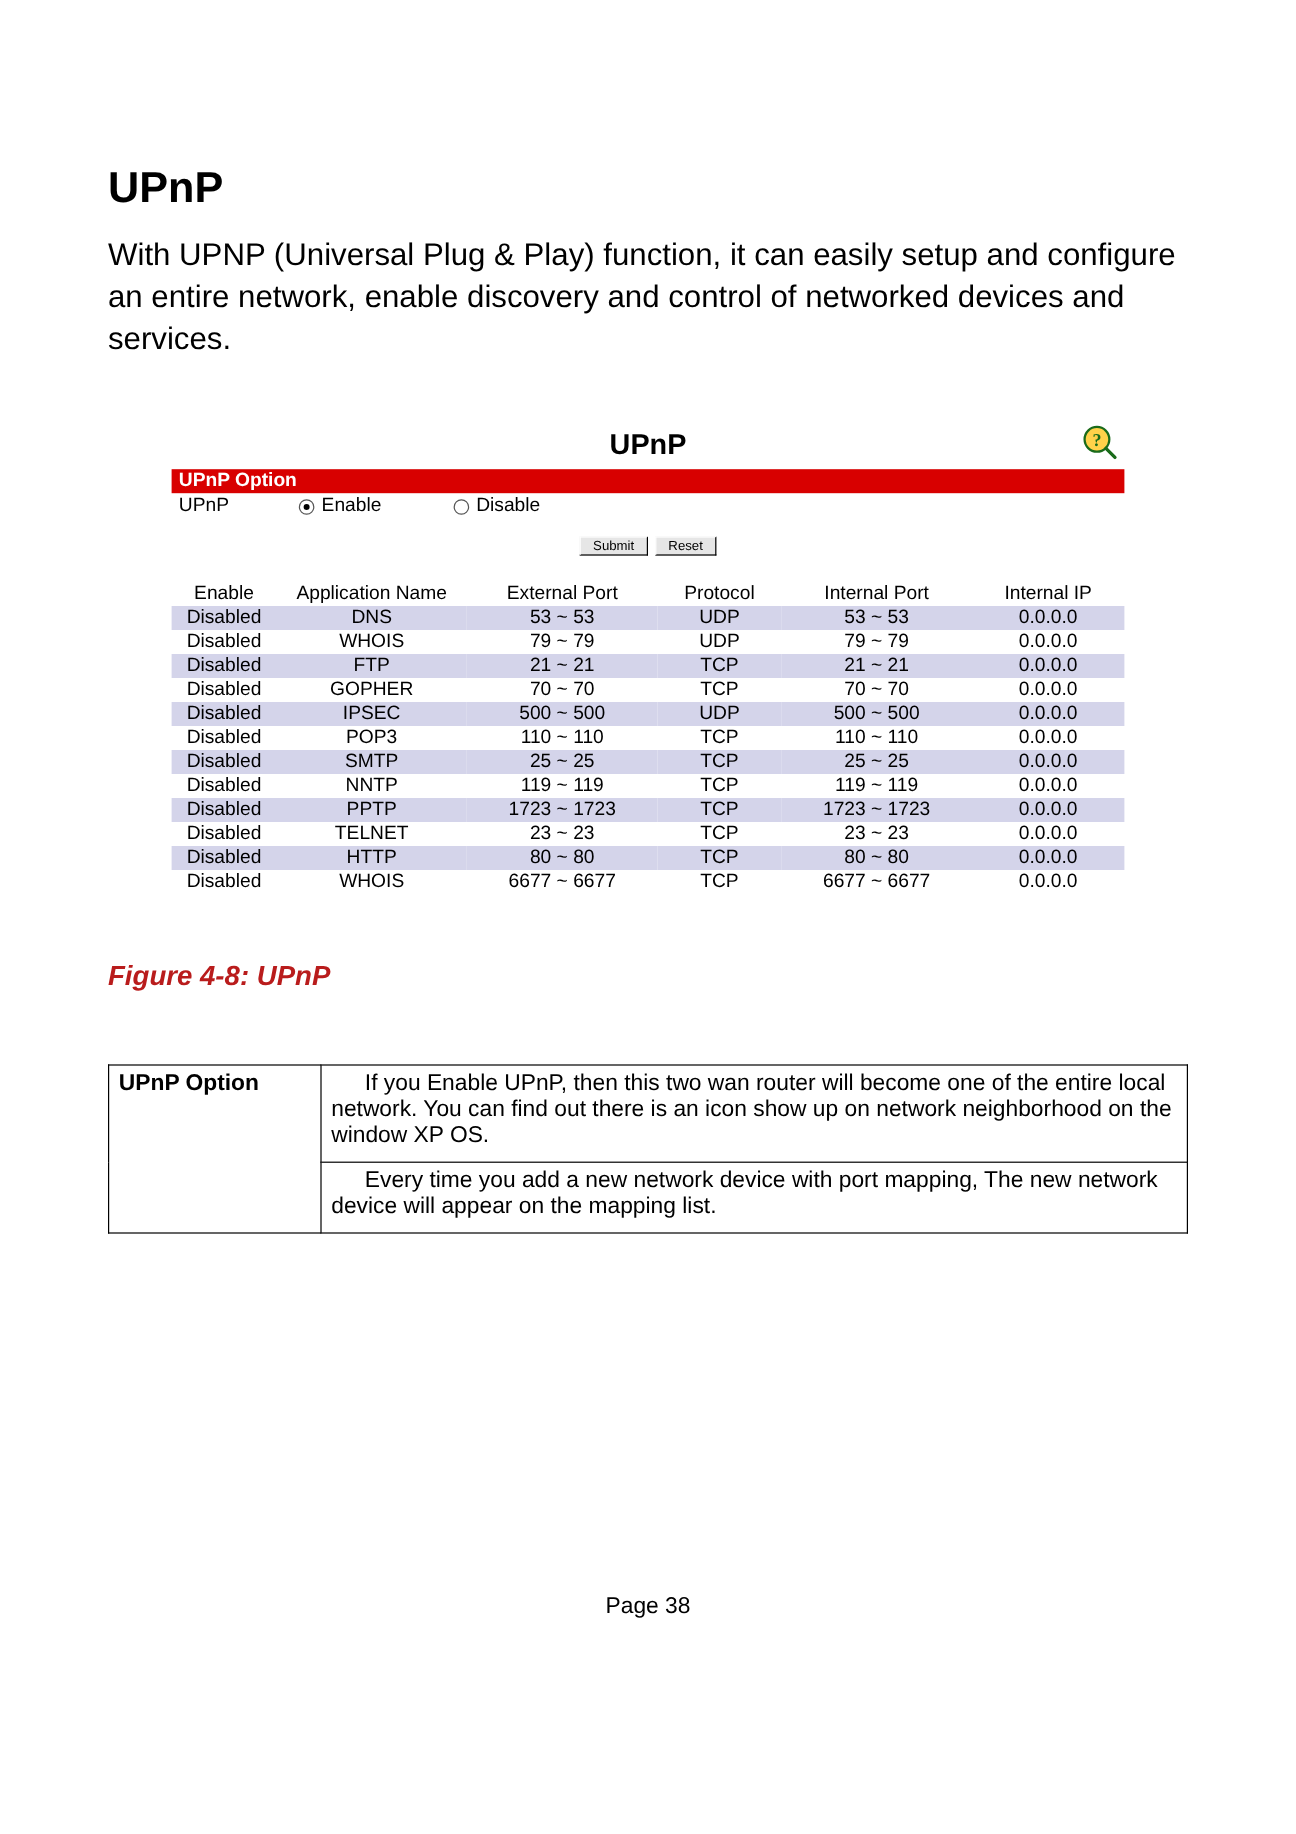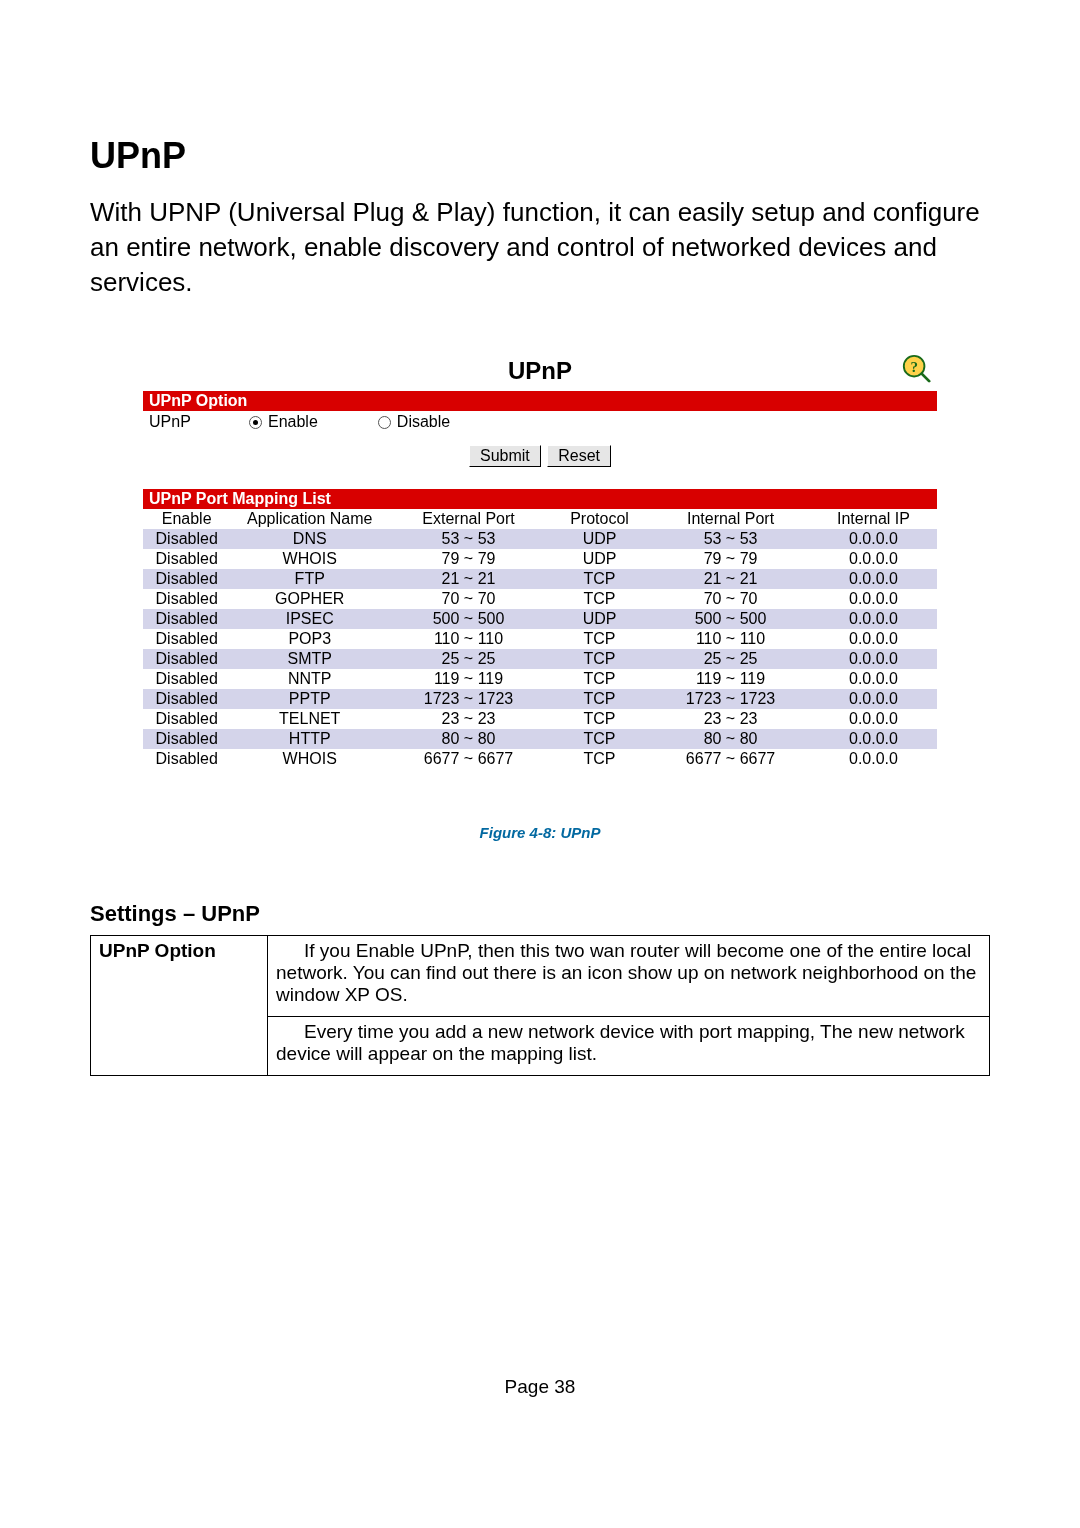--- a/index.html
+++ b/index.html
@@ -71,21 +71,21 @@
     margin-right: 6px; background: #fff;
   }
   .optrow .dot.sel::after {
     content: ""; width: 5px; height: 5px; background: #000; border-radius: 50%;
   }
   .btnrow {
     text-align: center;
     padding: 4px 0 22px 0;
   }
   .winbtn {
-    font-size: 16px;
+    font-size: 11px;
     font-family: Tahoma, Arial, sans-serif;
     background: #e6e6e6;
     border: 1px solid #000;
     border-top-color: #fff;
     border-left-color: #fff;
     padding: 1px 10px;
     margin: 0 1px;
     cursor: pointer;
   }
   table.map {
@@ -106,25 +106,25 @@
   }
   table.map tr.alt td { background: #d4d4ea; }
   table.map .c1 { width: 11%; }
   table.map .c2 { width: 20%; }
   table.map .c3 { width: 20%; }
   table.map .c4 { width: 13%; }
   table.map .c5 { width: 20%; }
   table.map .c6 { width: 16%; }
 
   .caption {
-    text-align: center;
+    text-align: left;
     font-style: italic;
     font-weight: bold;
-    font-size: 15px;
-    color: #0369a1;
+    font-size: 23px;
+    color: #b91c1c;
     margin: 34px 0 60px 0;
   }
   h2.sub {
     font-size: 22px;
     font-weight: bold;
     margin: 30px 0 8px 0;
   }
   table.settings {
     width: 100%;
     border-collapse: collapse;
@@ -179,21 +179,20 @@
         <span class="radio">
           <span class="dot"></span>
           <span>Disable</span>
         </span>
       </div>
       <div class="btnrow">
         <button class="winbtn">Submit</button>
         <button class="winbtn">Reset</button>
       </div>
 
-      <div class="bar">UPnP Port Mapping List</div>
       <table class="map">
         <thead>
           <tr>
             <th class="c1">Enable</th>
             <th class="c2">Application Name</th>
             <th class="c3">External Port</th>
             <th class="c4">Protocol</th>
             <th class="c5">Internal Port</th>
             <th class="c6">Internal IP</th>
           </tr>
@@ -295,21 +294,20 @@
               <td class="c5">6677 ~ 6677</td>
               <td class="c6">0.0.0.0</td>
             </tr>
           </tbody>
       </table>
     </div>
   </div>
 
   <div class="caption">Figure 4-8: UPnP</div>
 
-  <h2 class="sub">Settings – UPnP</h2>
   <table class="settings">
     <tbody>
         <tr>
       <td class="k" rowspan="2">UPnP Option</td>
       <td class="v">
             <p>If you Enable UPnP, then this two wan router will become one of the entire local network. You can find out there is an  icon show up on network neighborhood on the window XP OS.</p>
           </td>
     </tr>
     <tr>
       <td class="v">

